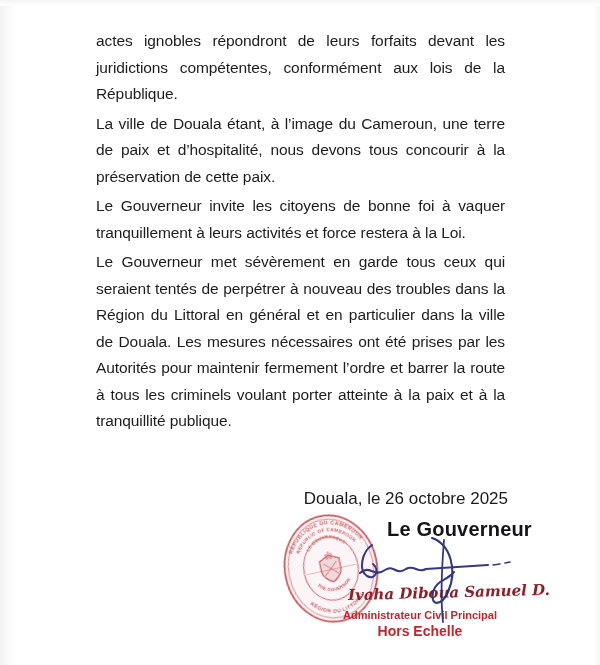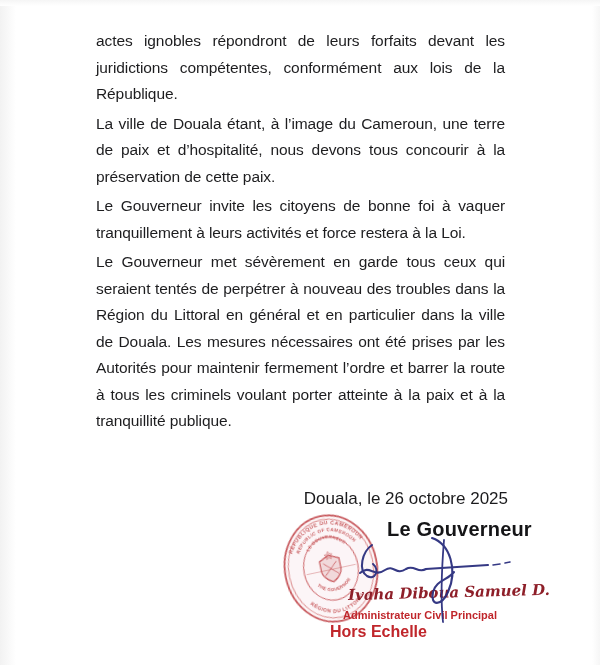--- a/index.html
+++ b/index.html
@@ -59,21 +59,21 @@
     transform:rotate(-1.5deg);
     z-index:3;
   }
   .signer-grade1{
     position:absolute;left:330px;top:609px;width:180px;
     text-align:center;font-size:11px;font-weight:bold;color:#c0262b;
     z-index:3;
   }
   .signer-grade2{
     position:absolute;left:330px;top:623px;width:180px;
-    text-align:left;font-size:16px;font-weight:bold;color:#c0262b;
+    text-align:center;font-size:14px;font-weight:bold;color:#c0262b;
     z-index:3;
   }
   .stamp-arc-text{
     fill:#bf3f44;
     font-family:"Liberation Sans", sans-serif;
     font-weight:bold;
   }
 </style>
 </head>
 <body>

